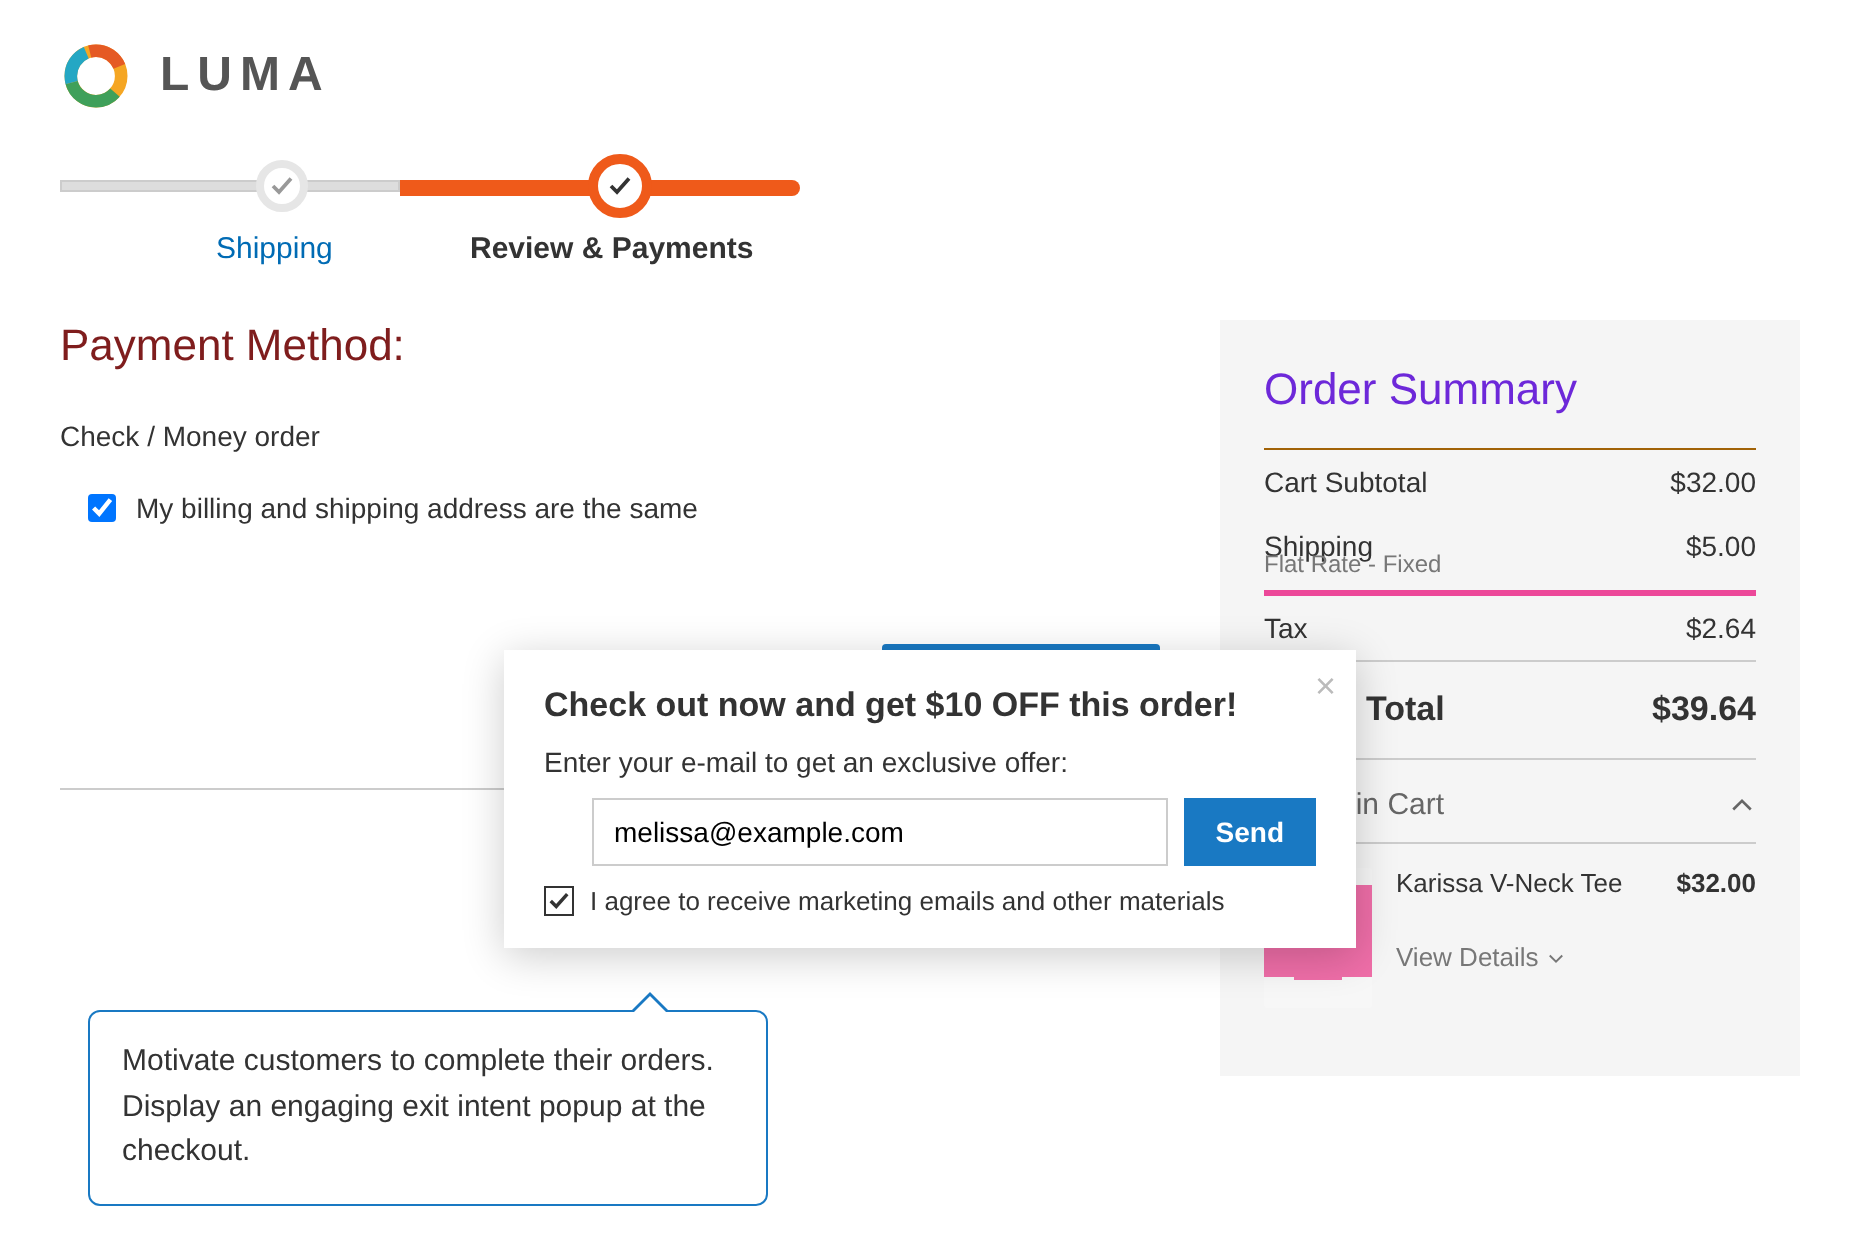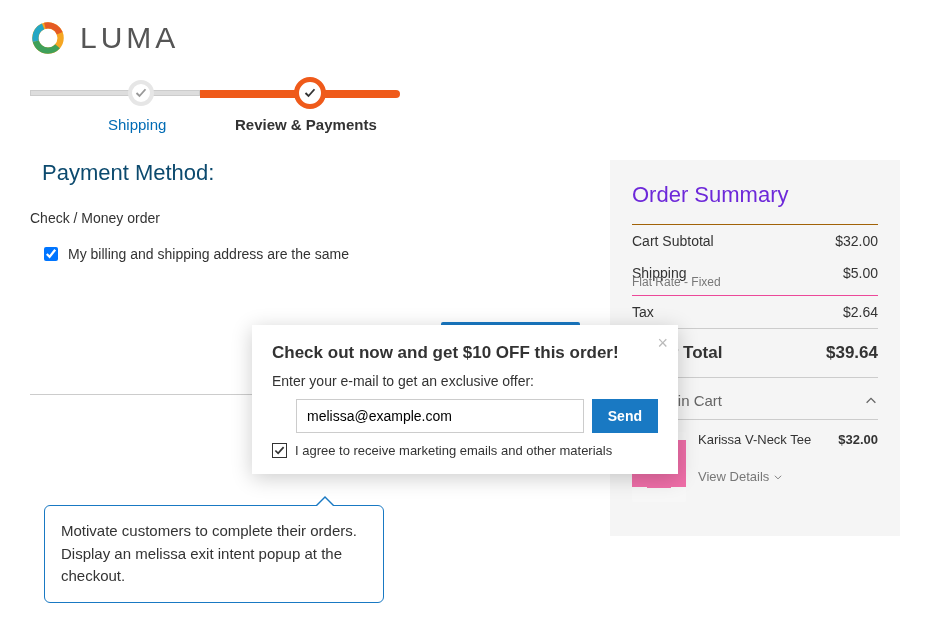--- a/index.html
+++ b/index.html
@@ -1,42 +1,42 @@
 <!DOCTYPE html>
 <html><head>
 <meta charset="utf-8">
 <style>
 * { box-sizing: border-box; margin: 0; padding: 0; }
 body { font-family: 'Helvetica Neue', Arial, sans-serif; color: #333; background: #fff; width: 930px; height: 620px; position: relative; overflow: hidden; }
 .container { padding: 20px 30px; }
 .logo-row { display: flex; align-items: center; gap: 14px; margin-bottom: 20px; }
 .logo-mark { width: 36px; height: 36px; }
-.logo-text { font-size: 30px; letter-spacing: 4px; font-weight: 400; color: #555; }
+.logo-text { font-size: 24px; letter-spacing: 4px; font-weight: 700; color: #555; }
 .progress { position: relative; height: 40px; margin-bottom: 14px; }
 .progress-line { position: absolute; top: 14px; left: 0; height: 6px; background: #ddd; border: 1px solid #ccc; width: 170px; }
 .progress-line.on { background: #ef5a1a; border: none; height: 8px; left: 170px; width: 200px; border-radius: 0 4px 4px 0; }
 .step-mark { position: absolute; top: 4px; width: 26px; height: 26px; border-radius: 50%; background: #fff; border: 4px solid #e6e6e6; display: flex; align-items: center; justify-content: center; }
 .step-mark.on { border: 5px solid #ef5a1a; width: 32px; height: 32px; top: 1px; }
 .step-mark .chk { width: 12px; height: 12px; }
 .step-label-1 { position: absolute; top: 40px; left: 78px; color: #006bb4; font-size: 15px; }
 .step-label-2 { position: absolute; top: 40px; left: 205px; color: #333; font-weight: 600; font-size: 15px; }
 .main { display: flex; gap: 0; margin-top: 44px; }
 .left { flex: 1; padding-right: 30px; }
 .right { width: 290px; background: #f5f5f5; padding: 22px; min-height: 370px;}
-.section-title { font-size: 22px; font-weight: 300; color: #0c4a6e; margin-bottom: 24px; margin-left: 12px; }
+.section-title { font-size: 22px; font-weight: 300; color: #7f1d1d; margin-bottom: 24px; }
 .pm-label { font-size: 14px; color: #333; margin-bottom: 20px; }
 .billing-row { display: flex; align-items: center; gap: 10px; margin-bottom: 12px; margin-left: 14px; }
 .billing-chk { width: 14px; height: 14px; }
 .billing-text { font-size: 14px; color: #333; }
 .addr { margin-left: 40px; font-size: 14px; line-height: 1.9; color: #333; }
 .addr .phone { color: #006bb4; }
 .place-order { margin-top: 60px; text-align: right; }
 .place-order button { background: #1979c3; color: #fff; border: none; padding: 14px 22px; font-size: 17px; font-weight: 600; cursor: pointer; border-radius: 2px; }
 .os-title { font-size: 22px; font-weight: 300; color: #6d28d9; margin-bottom: 16px; }
-.os-line { display: flex; justify-content: space-between; font-size: 14px; padding: 8px 0; border-top: 1px solid #ec4899; }
+.os-line { display: flex; justify-content: space-between; font-size: 14px; padding: 8px 0; border-top: 3px solid #ec4899; }
 .os-line.first { border-top: 1px solid #a16207; }
 .os-sub { font-size: 12px; color: #777; margin-top: -6px; margin-bottom: 6px; }
 .os-total { display: flex; justify-content: space-between; font-size: 17px; font-weight: 600; padding: 14px 0; border-top: 1px solid #ccc; }
 .cart-hdr { display: flex; justify-content: space-between; align-items: center; font-size: 15px; color: #666; padding: 14px 0 10px; border-top: 1px solid #ccc; }
 .cart-item { display: flex; gap: 12px; padding: 12px 0; border-top: 1px solid #ccc; }
 .thumb { width: 54px; height: 70px; background: linear-gradient(to bottom, #f7f7f7 0%, #f7f7f7 12%, #ef6ea8 12%, #ef6ea8 78%, #ef6ea8 78%, #f7f7f7 78%); border-radius: 2px; position: relative; }
 .thumb::before { content:''; position:absolute; left:12px; top:8px; width:30px; height:48px; background: #ef6ea8; clip-path: polygon(30% 0, 70% 0, 90% 10%, 90% 100%, 10% 100%, 10% 10%); }
 .item-info { flex: 1; font-size: 13px; color: #333; }
 .item-row { display: flex; justify-content: space-between; margin-bottom: 22px; }
 .item-name { }
@@ -157,13 +157,13 @@
   <div class="popup-consent">
     <span class="cb">
       <svg width="11" height="11" viewBox="0 0 16 16">
           <path d="M2 8 L6 12 L14 3" stroke="#333" stroke-width="2.5" fill="none"></path>
         </svg>
     </span>
     <span>I agree to receive marketing emails and other materials</span>
   </div>
 </div>
 
-<div class="callout">Motivate customers to complete their orders. Display an melissa exit intent popup at the checkout.</div>
+<div class="callout">Motivate customers to complete their orders. Display an engaging exit intent popup at the checkout.</div>
 
 </body></html>

